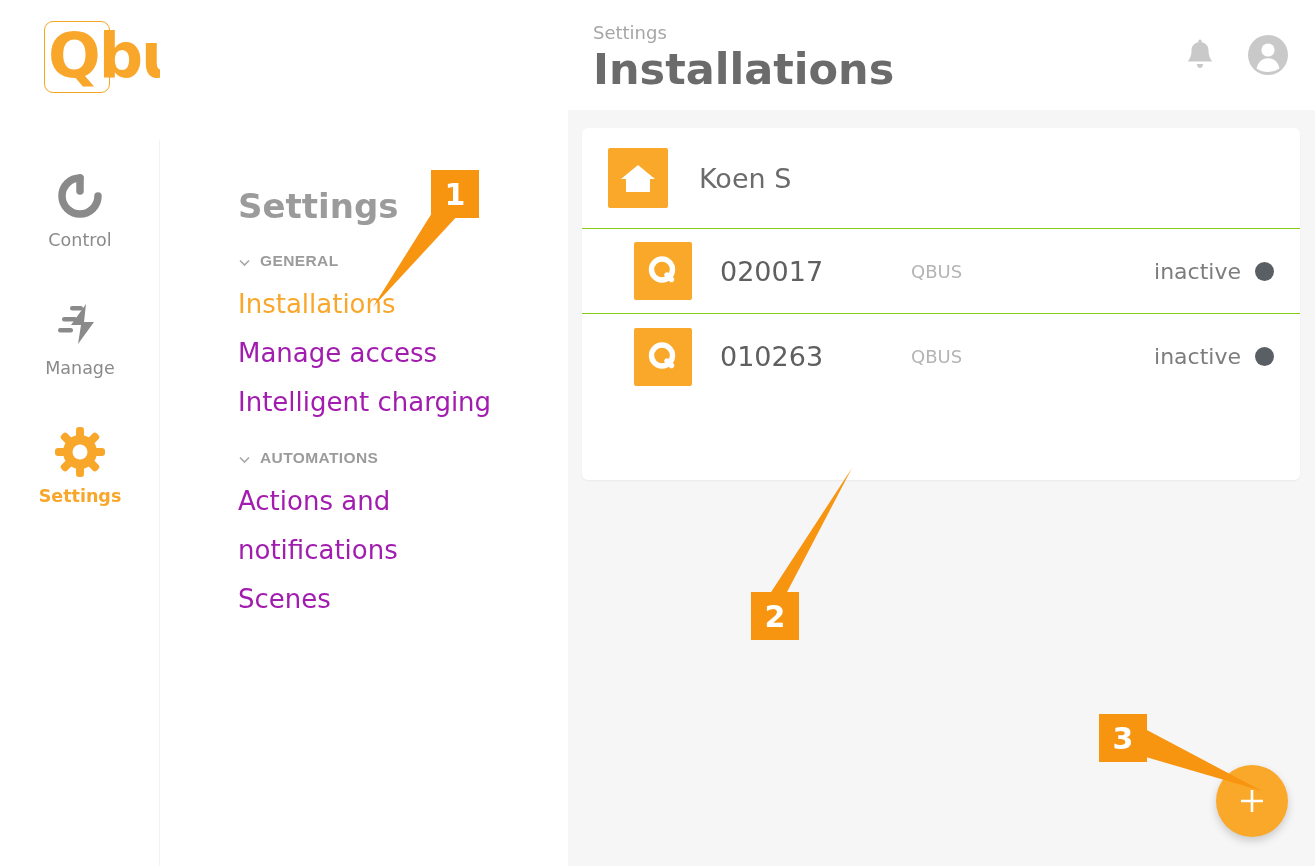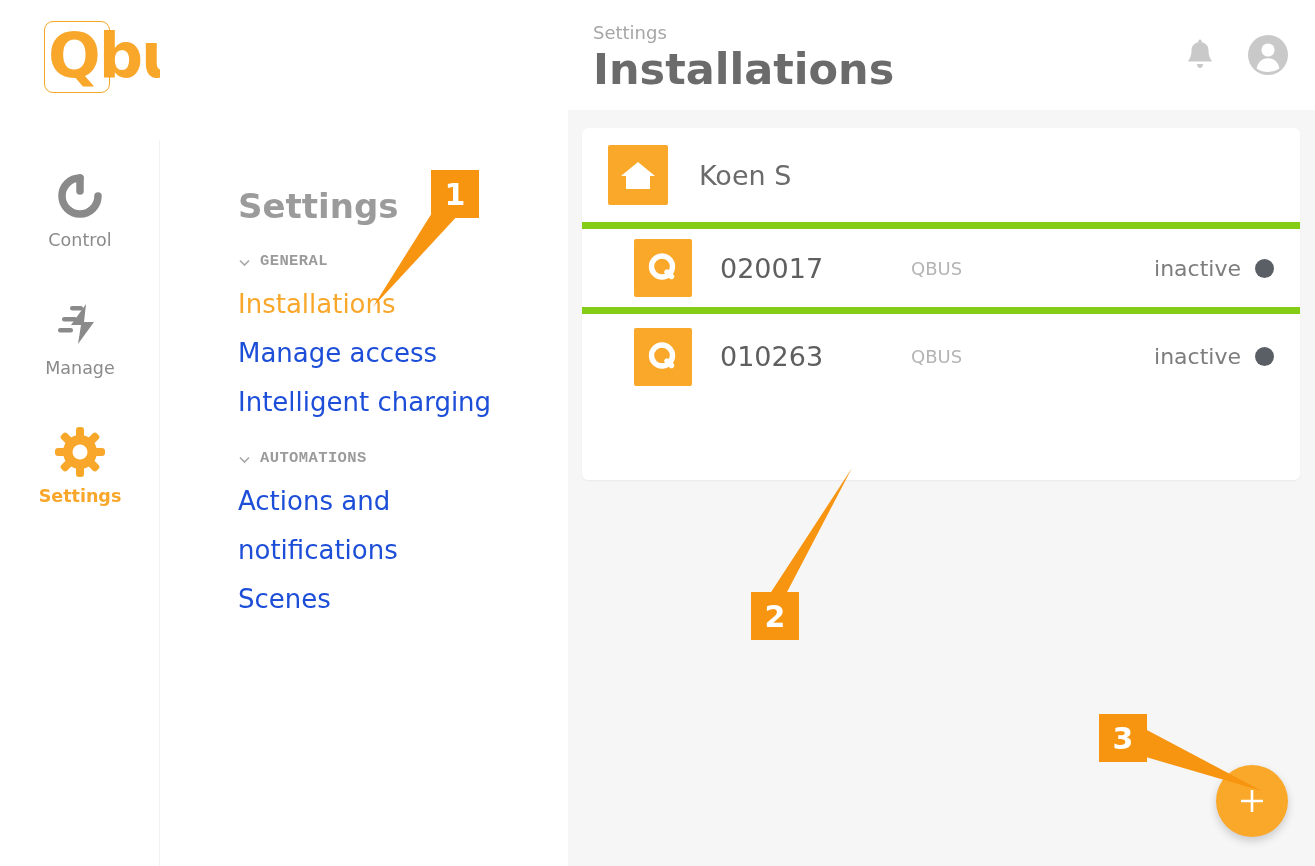--- a/index.html
+++ b/index.html
@@ -67,24 +67,24 @@
   }
   .menu-section { margin-bottom: 4px; }
   .section-head {
     display: flex; align-items: center; gap: 9px;
     margin-top: 22px; margin-bottom: 10px; cursor: pointer;
   }
   .chev { width: 13px; height: 13px; display: block; }
   .section-label {
     font-size: 15.5px; font-weight: bold; color: #9b9b9b;
     letter-spacing: 0.4px;
-    font-family: Liberation Mono, monospace;
+    font-family: Liberation Sans, sans-serif;
   }
   .menu-item {
-    font-size: 26px; color: #1d4ed8; line-height: 49px;
+    font-size: 26px; color: #a21caf; line-height: 49px;
     cursor: pointer; white-space: pre-line;
     font-family: "DejaVu Sans", sans-serif;
   }
   .menu-item.active { color: #f9a72b; }
 
   
   .panel { flex: 1 1 auto; position: relative; height: 866px; background: #f6f6f6; }
   .topbar {
     height: 110px; background: #ffffff; position: relative;
   }
@@ -106,21 +106,21 @@
 
   .card {
     position: absolute; left: 14px; top: 128px;
     width: 718px; height: 352px;
     background: #ffffff; border-radius: 6px;
     box-shadow: 0 1px 2px rgba(0,0,0,0.05);
     overflow: hidden;
   }
   .row {
     display: flex; align-items: center; height: 85px;
-    border-bottom: 7px solid #84cc16; cursor: pointer;
+    border-bottom: 1px solid #84cc16; cursor: pointer;
   }
   .row:last-child { border-bottom: none; }
   .row.header-row { height: 101px; }
   .tile {
     width: 60px; height: 60px; flex: 0 0 60px;
     background: #faa829; border-radius: 2px;
     display: flex; align-items: center; justify-content: center;
   }
   .tile.ubie { background: #6ba7d6; }
   .tile.child { width: 58px; height: 58px; flex: 0 0 58px; }

